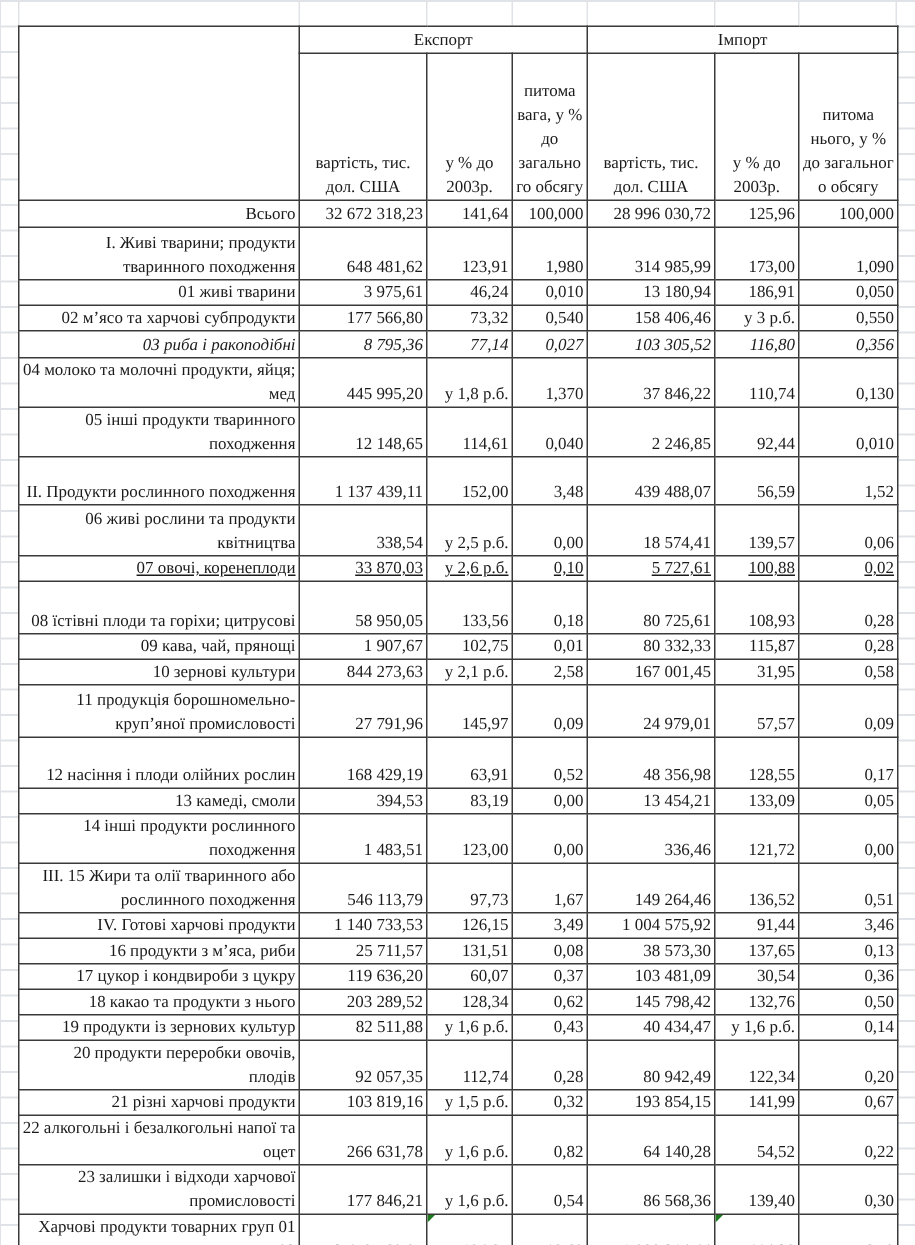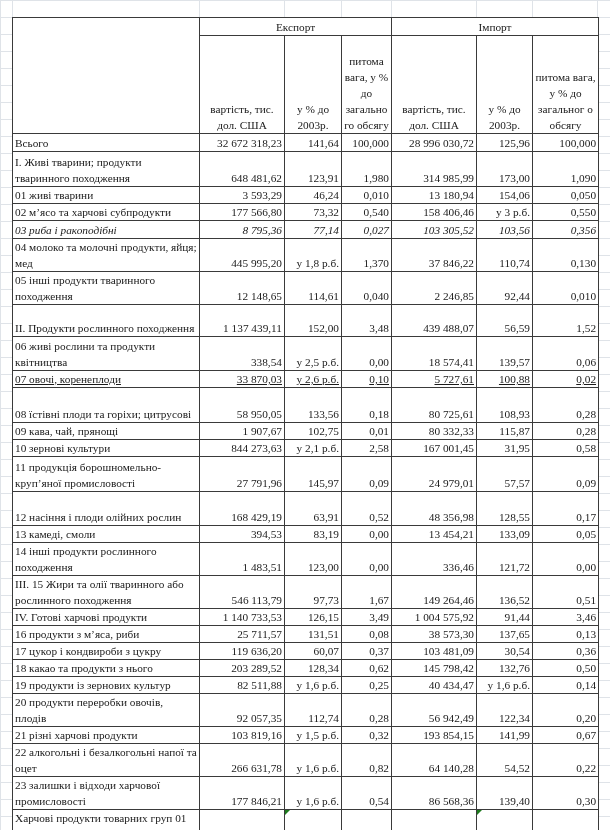--- a/index.html
+++ b/index.html
@@ -29,21 +29,21 @@
     border:1px solid #3a3a3a;
     padding:0 2px;
     vertical-align:bottom;
     font-weight:normal;
     overflow:hidden;
   }
   table.t { border:1.5px solid #333; }
   .hdr-group { text-align:center; vertical-align:middle; height:17px;margin-top:36px; }
   .hdr-sub { text-align:center; vertical-align:bottom; }
   .num { text-align:right; white-space:nowrap; }
-  .lbl { text-align:left;margin-left:28px; }
+  .lbl { text-align:right;margin-left:28px; }
   .bold td { font-weight:bold; }
   .mark { position:relative; }
   .mark::before {
     content:""; position:absolute; left:0; top:0;
     width:0; height:0;
     border-top:5px solid #1e7b1e; border-right:5px solid transparent;
   }
 </style>
 </head>
 <body>
@@ -73,21 +73,21 @@
       <th rowspan="2"></th>
       <th colspan="3" class="hdr-group">Експорт</th>
       <th colspan="3" class="hdr-group">Імпорт</th>
     </tr>
     <tr style="height:98px">
       <th class="hdr-sub">вартість, тис. дол. США</th>
       <th class="hdr-sub">у % до 2003р.</th>
       <th class="hdr-sub">питома вага, у % до загально го обсягу</th>
       <th class="hdr-sub">вартість, тис. дол. США</th>
       <th class="hdr-sub">у % до 2003р.</th>
-      <th class="hdr-sub">питома вага, у % до загальног о обсягу</th>
+      <th class="hdr-sub">питома нього, у % до загальног о обсягу</th>
     </tr>
   </thead>
   <tbody id="tbody">
       <tr class="bold" style="height: 18px;">
     <td class="lbl">Всього</td>
     <td class="num">32 672 318,23</td>
     <td class="num">141,64</td>
     <td class="num">100,000</td>
     <td class="num">28 996 030,72</td>
     <td class="num">125,96</td>
@@ -97,43 +97,43 @@
     <td class="lbl">І. Живі тварини; продукти тваринного походження</td>
     <td class="num">648 481,62</td>
     <td class="num">123,91</td>
     <td class="num">1,980</td>
     <td class="num">314 985,99</td>
     <td class="num">173,00</td>
     <td class="num">1,090</td>
   </tr>
       <tr style="height: 17px;">
     <td class="lbl">01 живі тварини</td>
-    <td class="num">3 593,29</td>
+    <td class="num">3 975,61</td>
     <td class="num">46,24</td>
     <td class="num">0,010</td>
     <td class="num">13 180,94</td>
-    <td class="num">154,06</td>
+    <td class="num">186,91</td>
     <td class="num">0,050</td>
   </tr>
       <tr style="height: 17px;">
     <td class="lbl">02 м’ясо та харчові субпродукти</td>
     <td class="num">177 566,80</td>
     <td class="num">73,32</td>
     <td class="num">0,540</td>
     <td class="num">158 406,46</td>
     <td class="num">у 3 р.б.</td>
     <td class="num">0,550</td>
   </tr>
       <tr style="height: 18px; font-style: italic;">
     <td class="lbl">03 риба і ракоподібні</td>
     <td class="num">8 795,36</td>
     <td class="num">77,14</td>
     <td class="num">0,027</td>
     <td class="num">103 305,52</td>
-    <td class="num">103,56</td>
+    <td class="num">116,80</td>
     <td class="num">0,356</td>
   </tr>
       <tr style="height: 32px;">
     <td class="lbl">04 молоко та молочні продукти, яйця; мед</td>
     <td class="num">445 995,20</td>
     <td class="num">у 1,8 р.б.</td>
     <td class="num">1,370</td>
     <td class="num">37 846,22</td>
     <td class="num">110,74</td>
     <td class="num">0,130</td>
@@ -279,31 +279,31 @@
     <td class="num">128,34</td>
     <td class="num">0,62</td>
     <td class="num">145 798,42</td>
     <td class="num">132,76</td>
     <td class="num">0,50</td>
   </tr>
       <tr style="height: 17px;">
     <td class="lbl">19 продукти із зернових культур</td>
     <td class="num">82 511,88</td>
     <td class="num">у 1,6 р.б.</td>
-    <td class="num">0,25</td>
+    <td class="num">0,43</td>
     <td class="num">40 434,47</td>
     <td class="num">у 1,6 р.б.</td>
     <td class="num">0,14</td>
   </tr>
       <tr style="height: 33px;">
     <td class="lbl">20 продукти переробки овочів, плодів</td>
     <td class="num">92 057,35</td>
     <td class="num">112,74</td>
     <td class="num">0,28</td>
-    <td class="num">56 942,49</td>
+    <td class="num">80 942,49</td>
     <td class="num">122,34</td>
     <td class="num">0,20</td>
   </tr>
       <tr style="height: 17px;">
     <td class="lbl">21 різні харчові продукти</td>
     <td class="num">103 819,16</td>
     <td class="num">у 1,5 р.б.</td>
     <td class="num">0,32</td>
     <td class="num">193 854,15</td>
     <td class="num">141,99</td>

